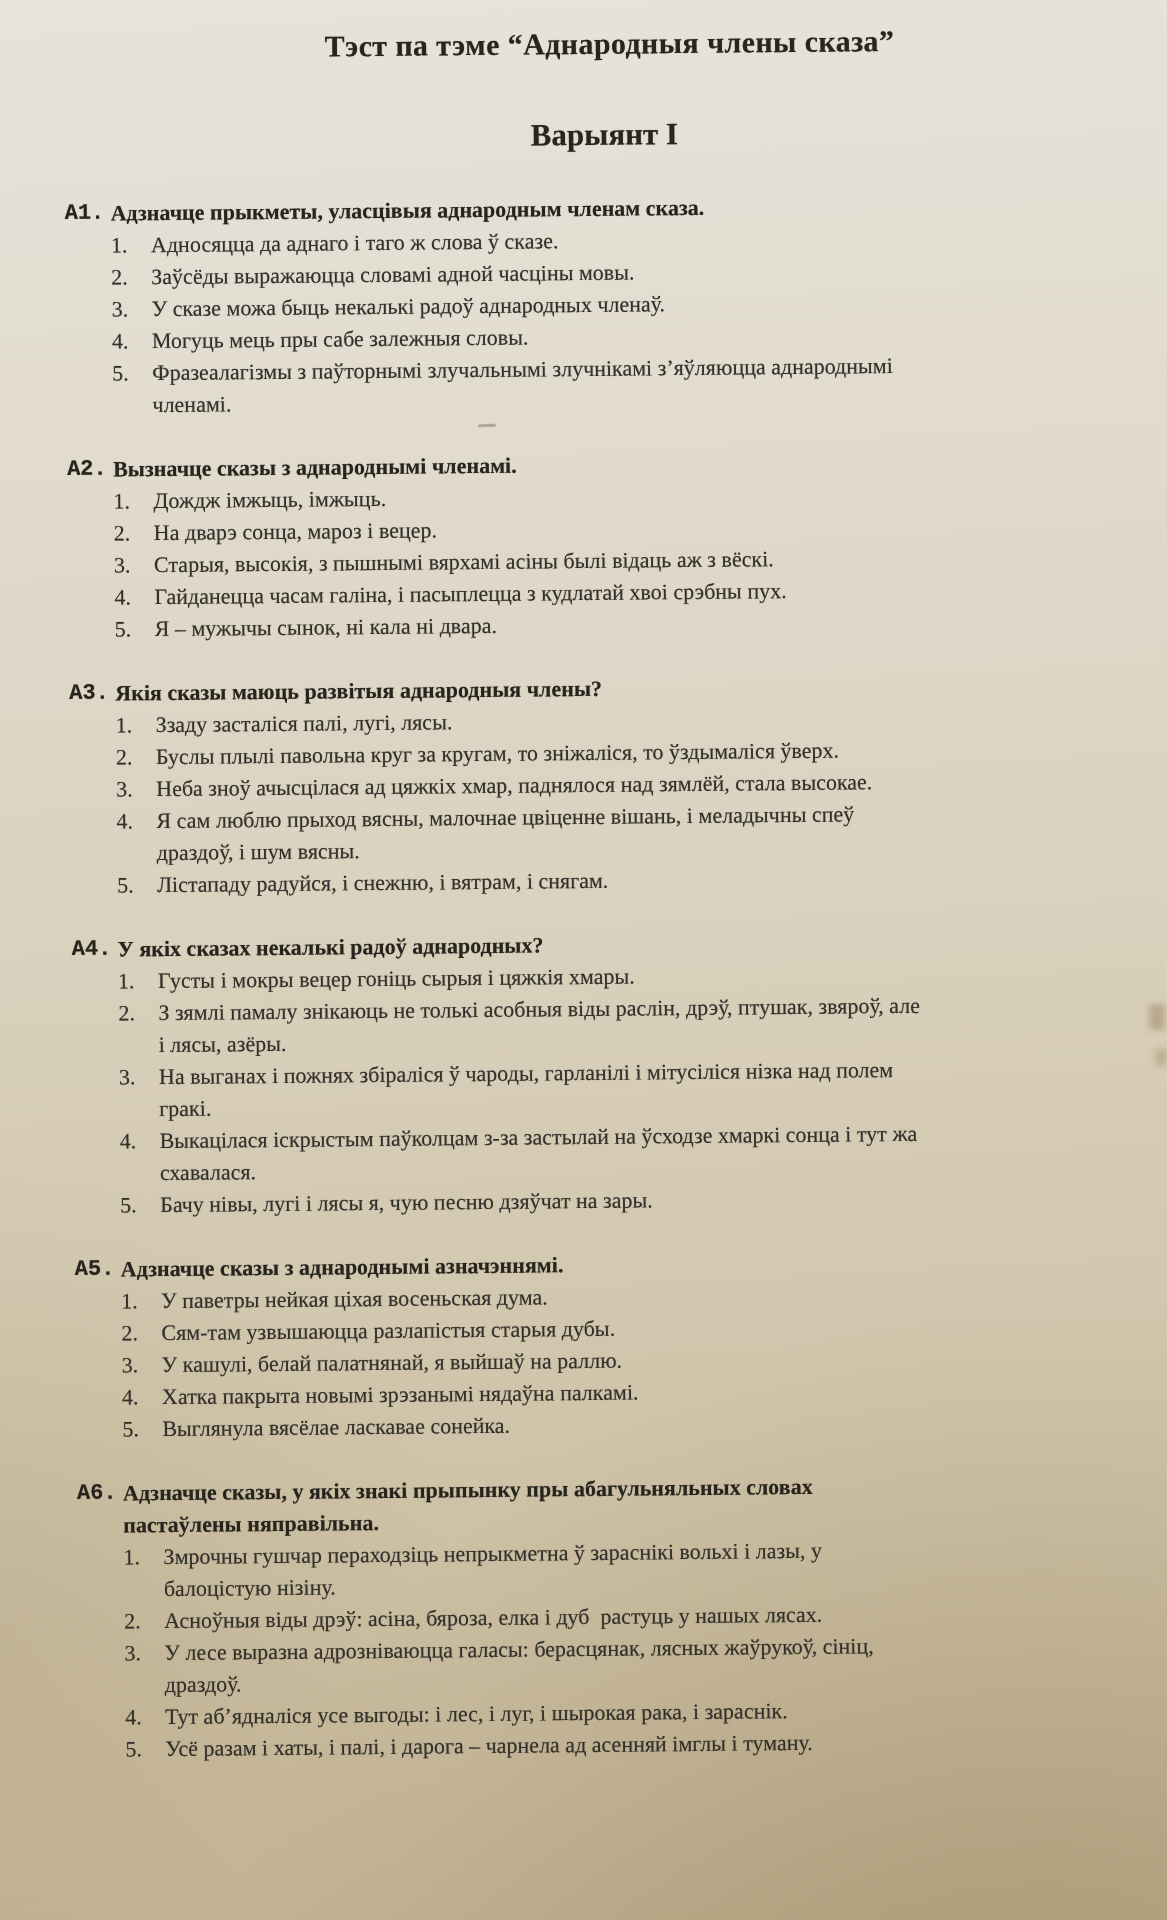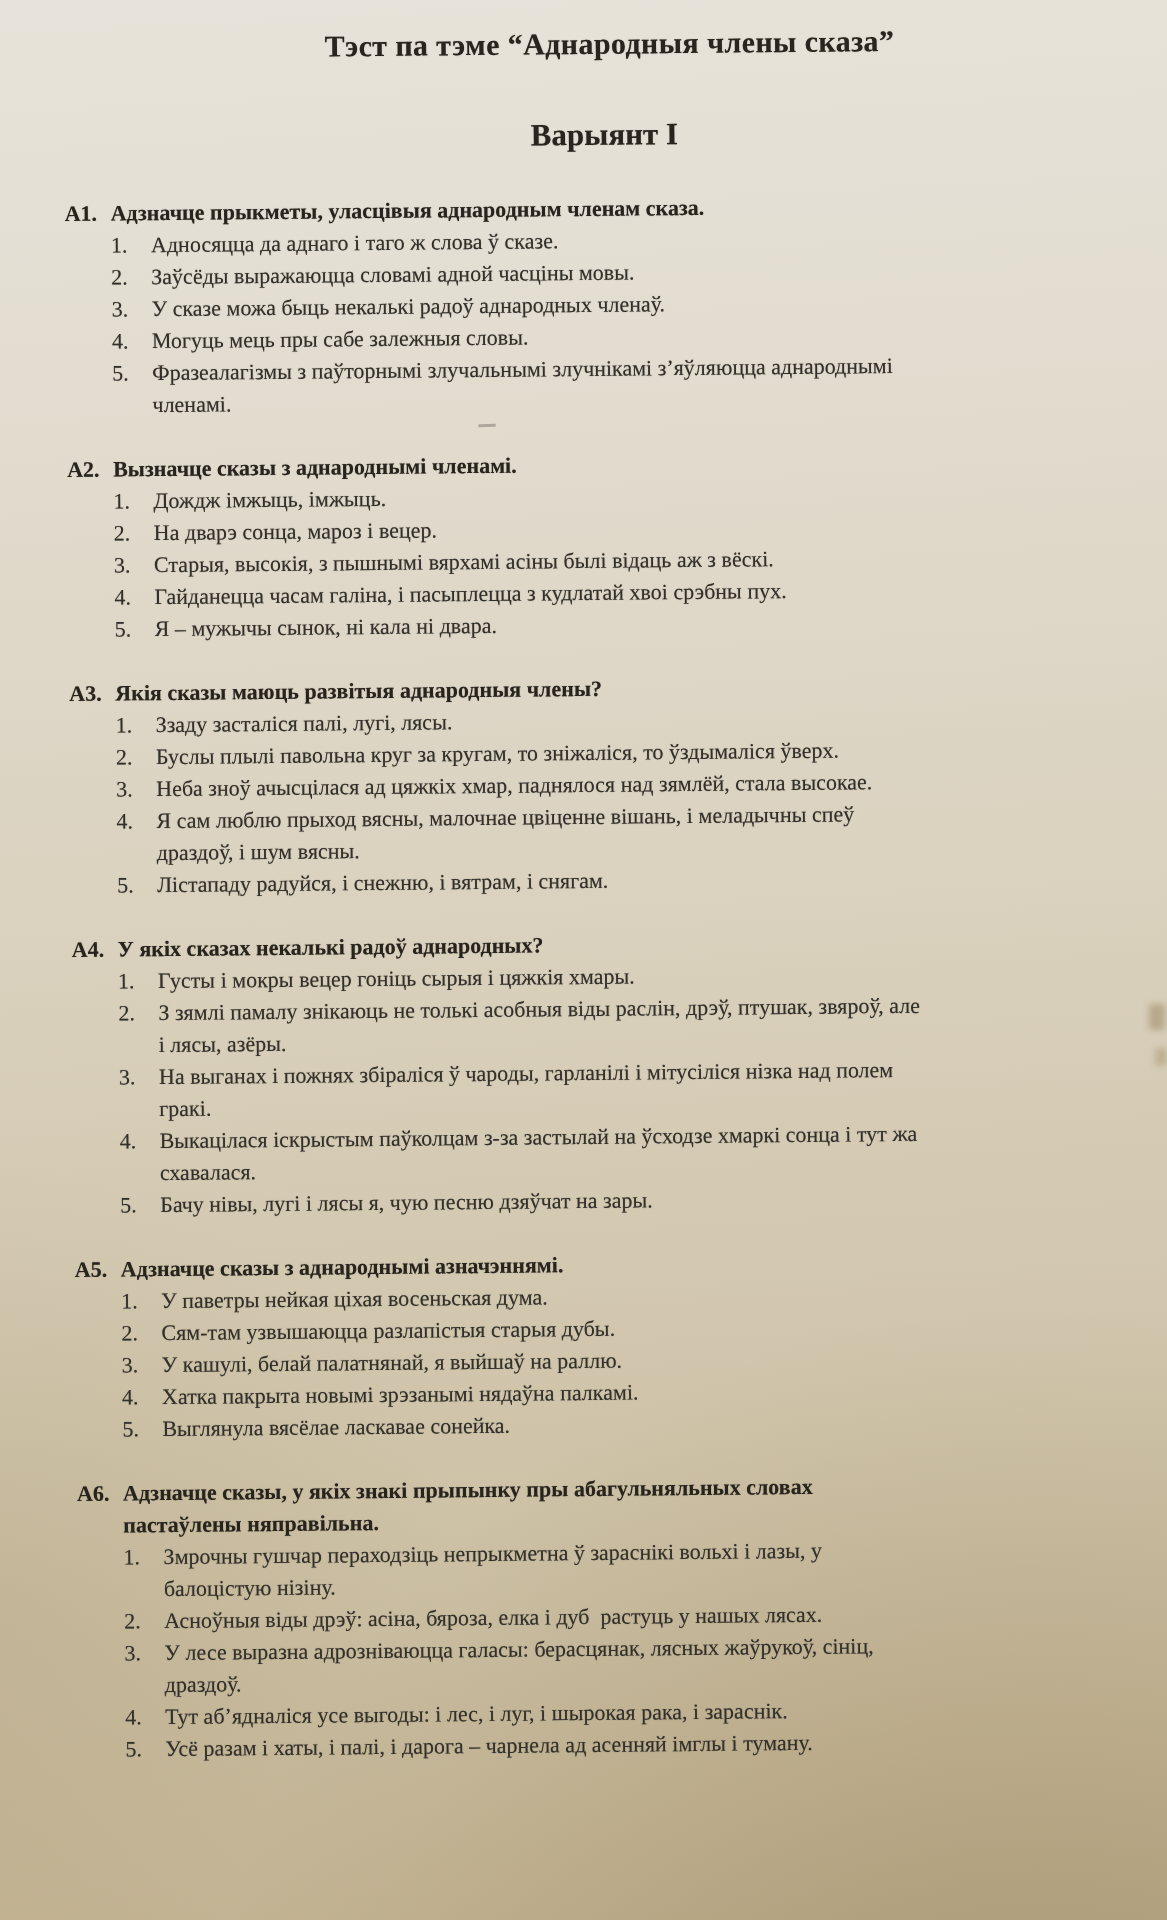--- a/index.html
+++ b/index.html
@@ -57,20 +57,21 @@
   }
   .q-header {
     display: flex;
     font-weight: bold;
     font-size: 22px;
     line-height: 32px;
     color: #27241e;
   }
   .q-id {
     flex: 0 0 46px;
+    font-family: Liberation Mono, monospace;
   }
   .q-prompt {
     flex: 1;
     white-space: pre-wrap;
   }
   .option {
     display: flex;
     margin-left: 46px;
     font-size: 22px;
     line-height: 32px;

